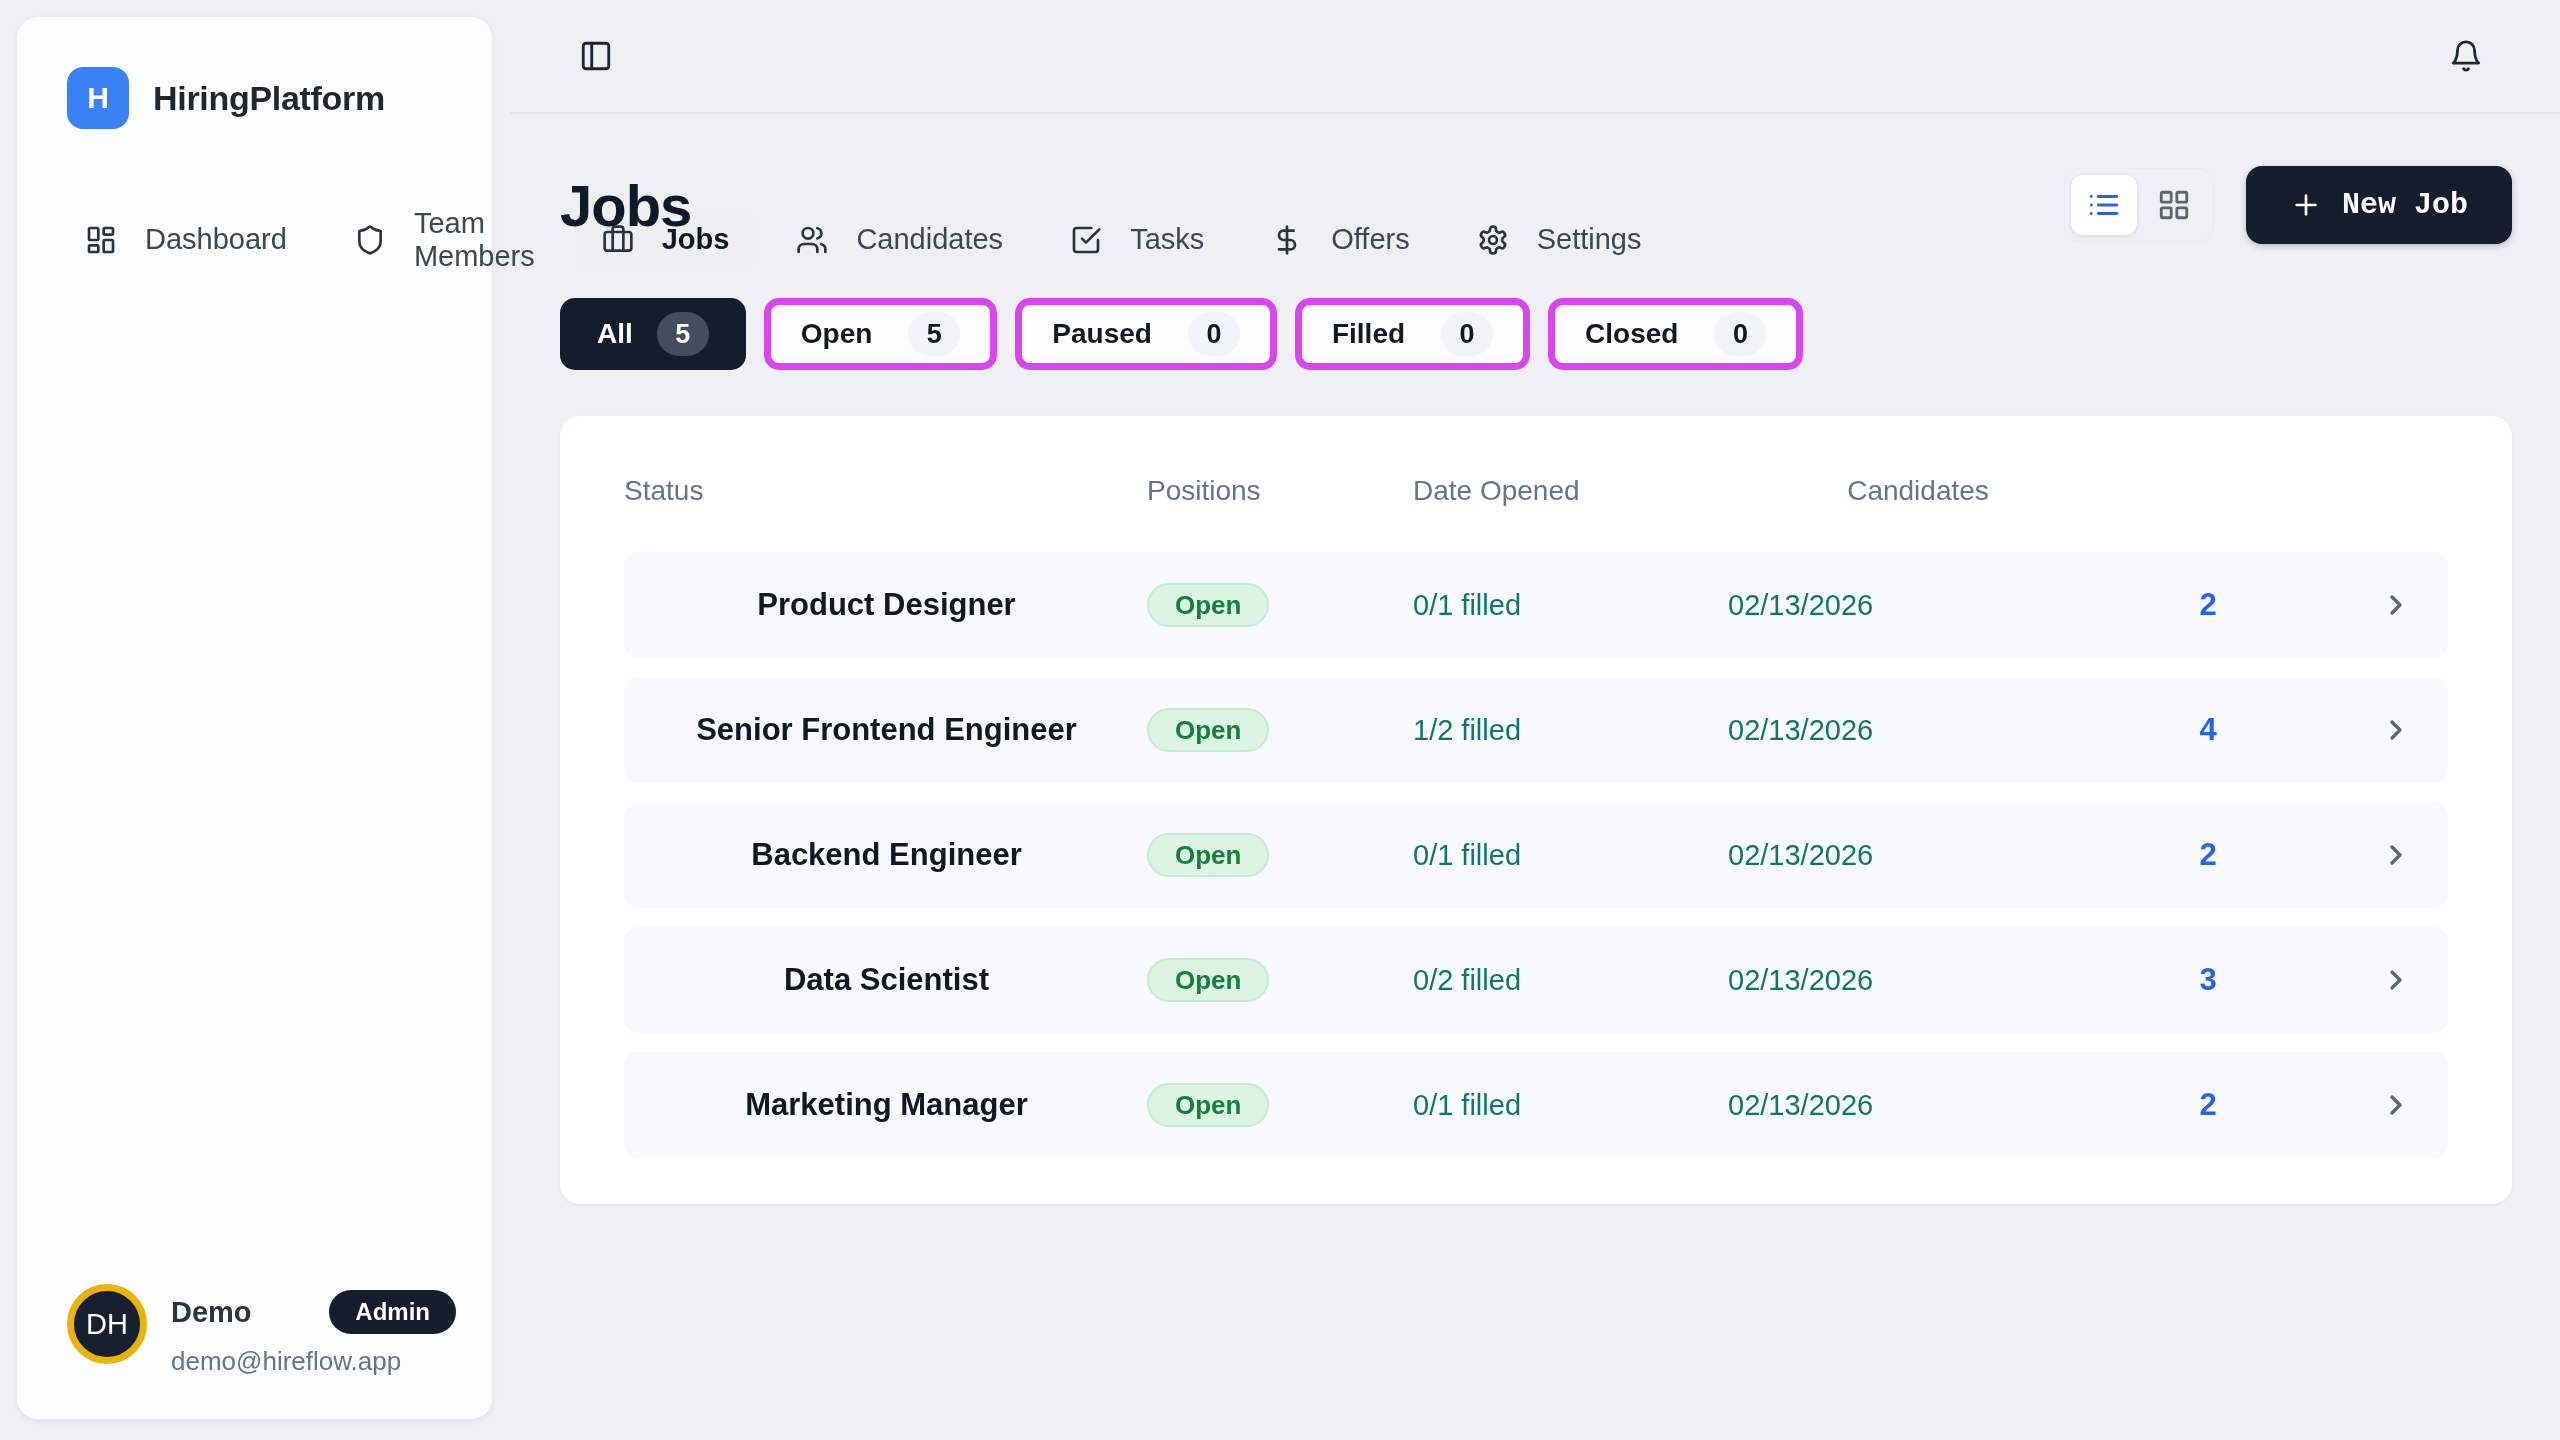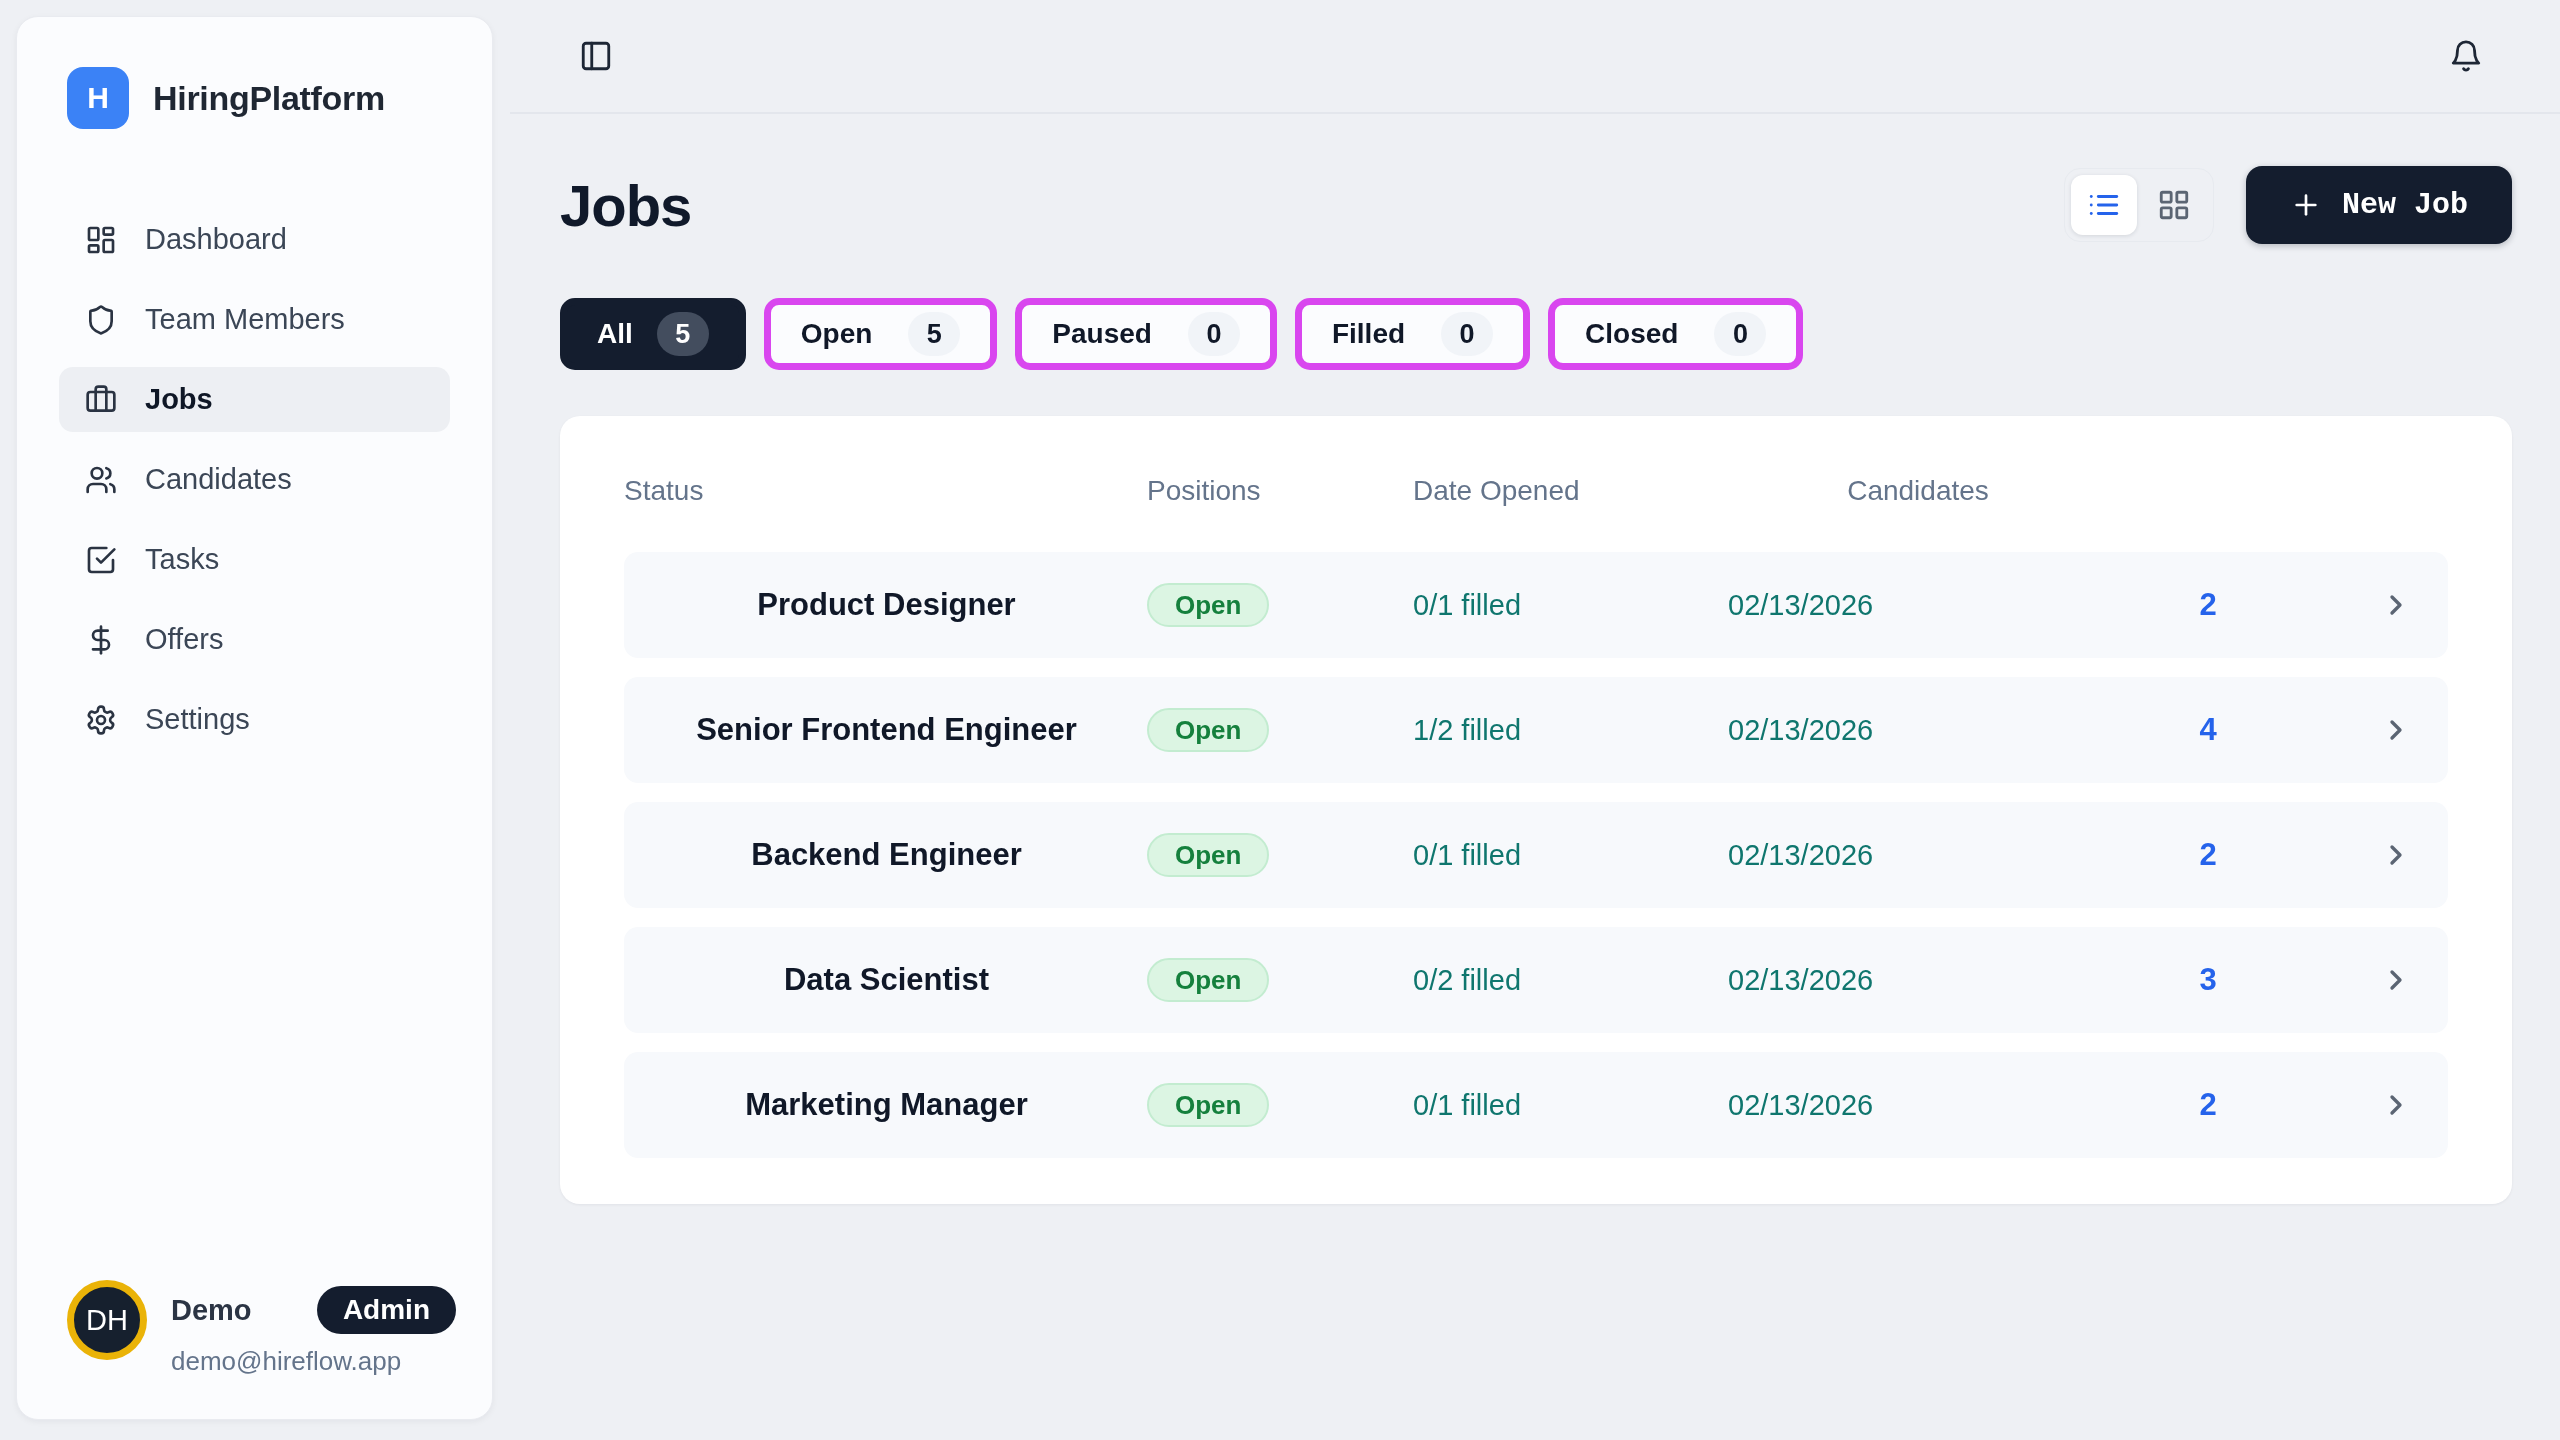--- a/index.html
+++ b/index.html
@@ -32,21 +32,21 @@
     background:#3b82f6; color:#fff;
     font-size:30px; font-weight:700;
     display:flex; align-items:center; justify-content:center;
     flex:0 0 auto;
   }
   .app-name { font-size:34px; font-weight:700; color:#1f2733; letter-spacing:-.3px; }
 
   .nav {
     margin-top:78px;
     padding:0 42px;
-    display:flex; flex-direction:column; gap:15px;
+    display:flex; flex-direction:row; gap:15px;
   }
   .nav-item {
     display:flex; align-items:center; gap:28px;
     height:65px; padding:0 26px;
     border-radius:14px;
     color:#3b4656; font-size:29px; font-weight:400;
     cursor:pointer;
   }
   .nav-item .icon { width:32px; height:32px; color:#2a3342; flex:0 0 auto; }
   .nav-item.active { background:#edeff3; color:#0f1726; font-weight:700; }
@@ -62,21 +62,21 @@
     border:7px solid #eab308;
     font-size:29px; font-weight:500;
     display:flex; align-items:center; justify-content:center;
     flex:0 0 auto;
   }
   .user-info { flex:1; padding-top:6px; }
   .user-top { display:flex; align-items:center; justify-content:space-between; }
   .user-name { font-size:29px; font-weight:700; color:#2b3444; }
   .role-badge {
     background:#141d2e; color:#fff;
-    font-size:28px; font-weight:700;
+    font-size:24px; font-weight:700;
     padding:8px 26px; border-radius:999px;
   }
   .user-email { margin-top:12px; font-size:26px; color:#64748b; }
 
   
   .topbar {
     position:absolute; left:510px; right:0; top:0; height:114px;
     border-bottom:2px solid #e3e6ec;
     display:flex; align-items:center; justify-content:space-between;
     padding:0 74px 0 66px;

